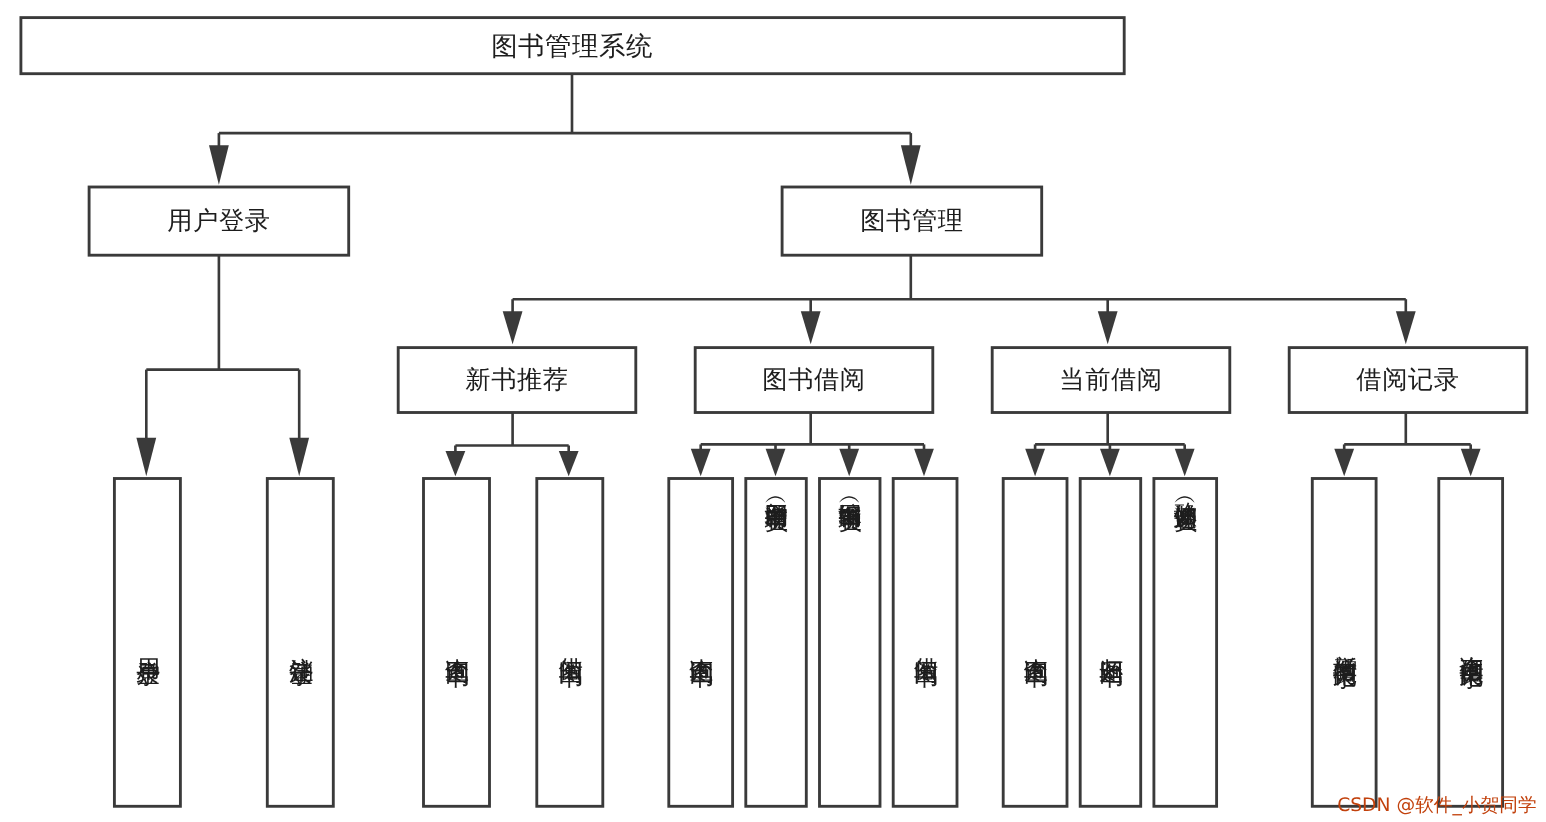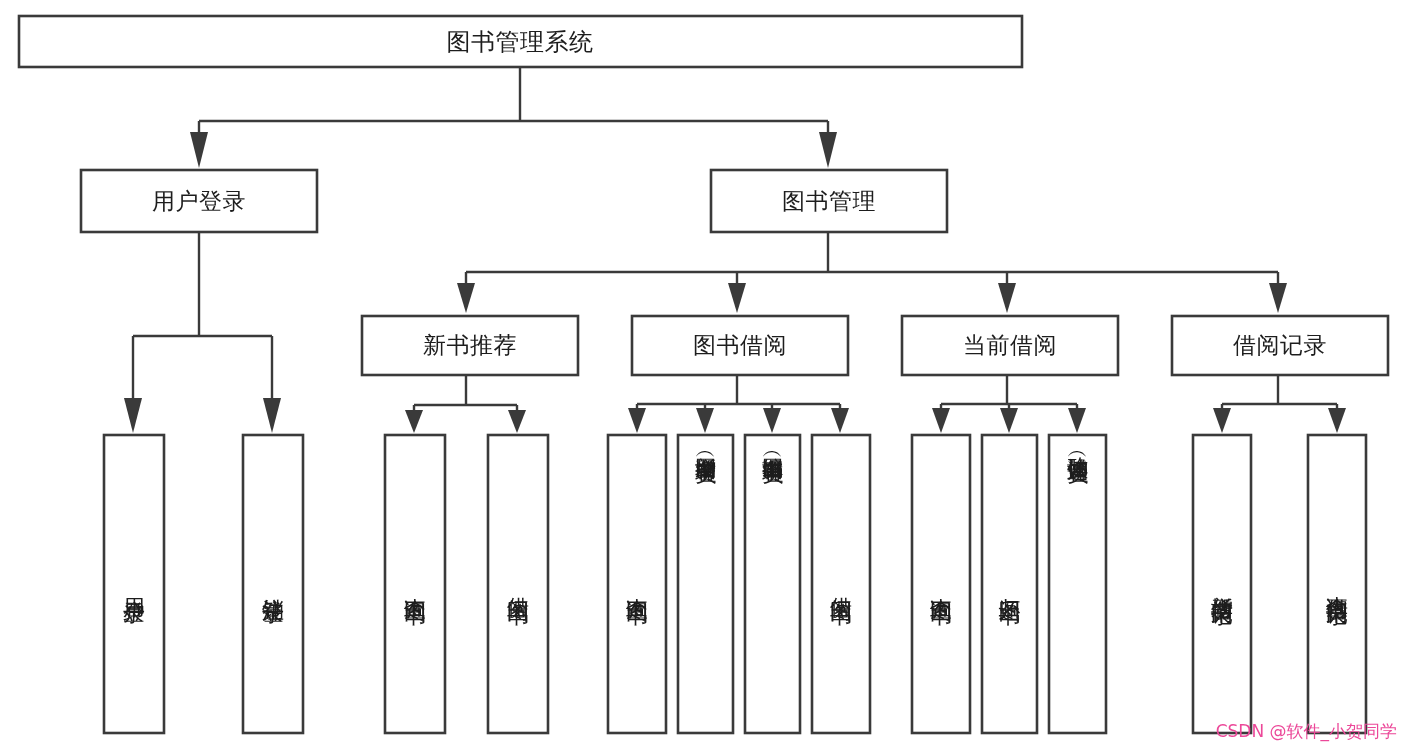--- a/index.html
+++ b/index.html
@@ -75,21 +75,21 @@
   .leaf-label-narrow .leaf-label-text {
     font-size: 21px;
     letter-spacing: 1px;
   }
   .watermark {
     position: absolute;
     right: 8px;
     bottom: 4px;
     font-family: "DejaVu Sans", "Liberation Sans", sans-serif;
     font-size: 17px;
-    color: #ec4899;
+    color: #c2410c;
     white-space: nowrap;
     user-select: none;
   }
 </style>
 </head>
 <body>
 
 <div id="diagram-root">
 
   <svg id="tree-svg" viewBox="0 0 1405 747">

